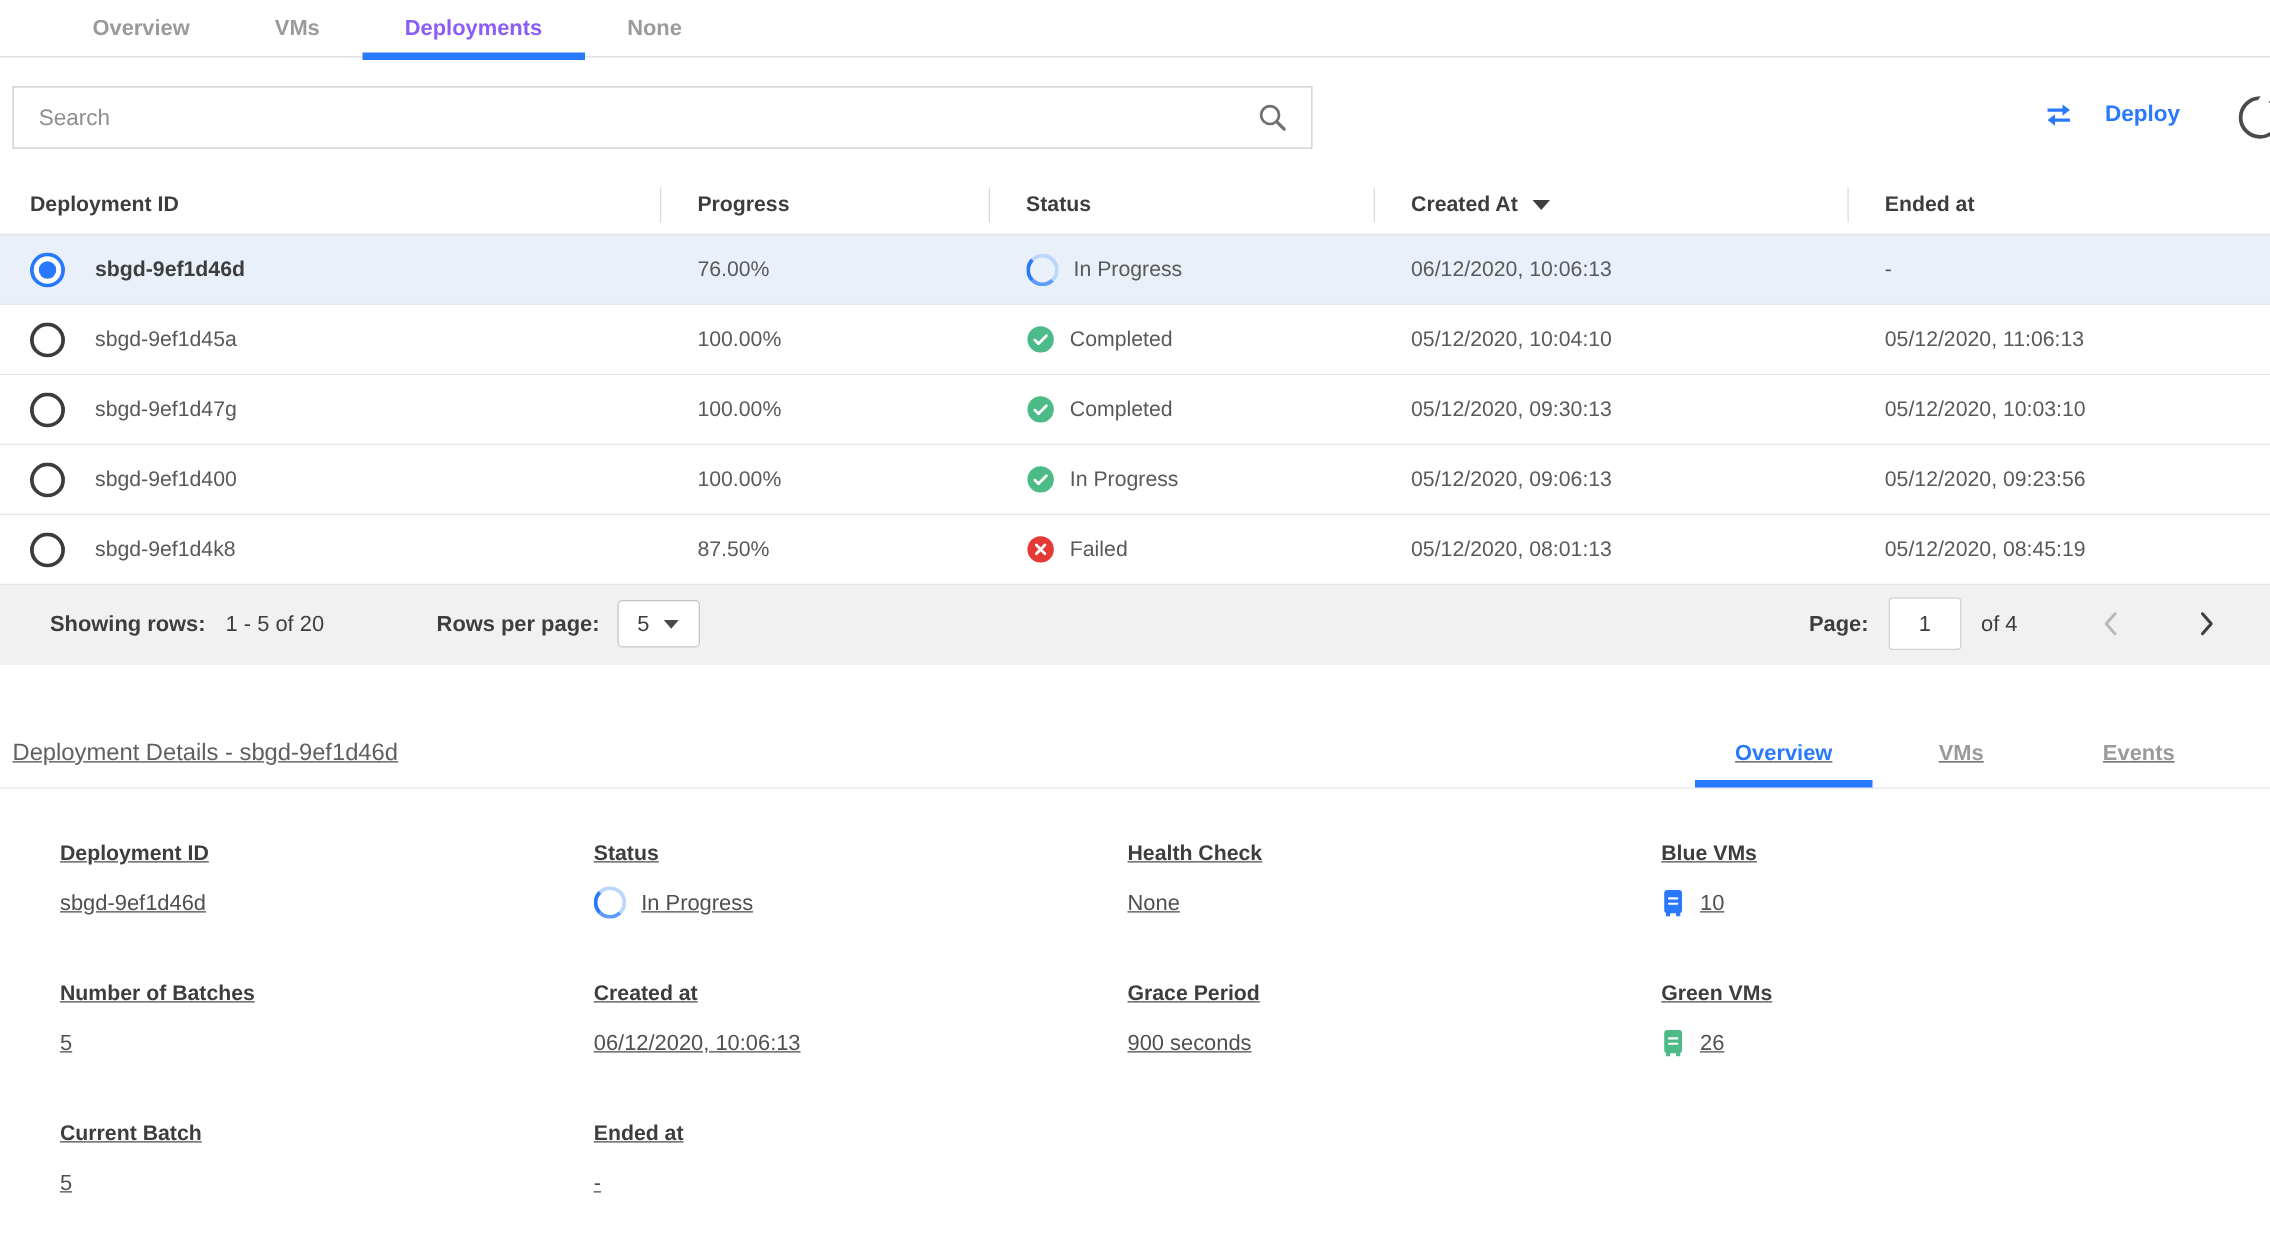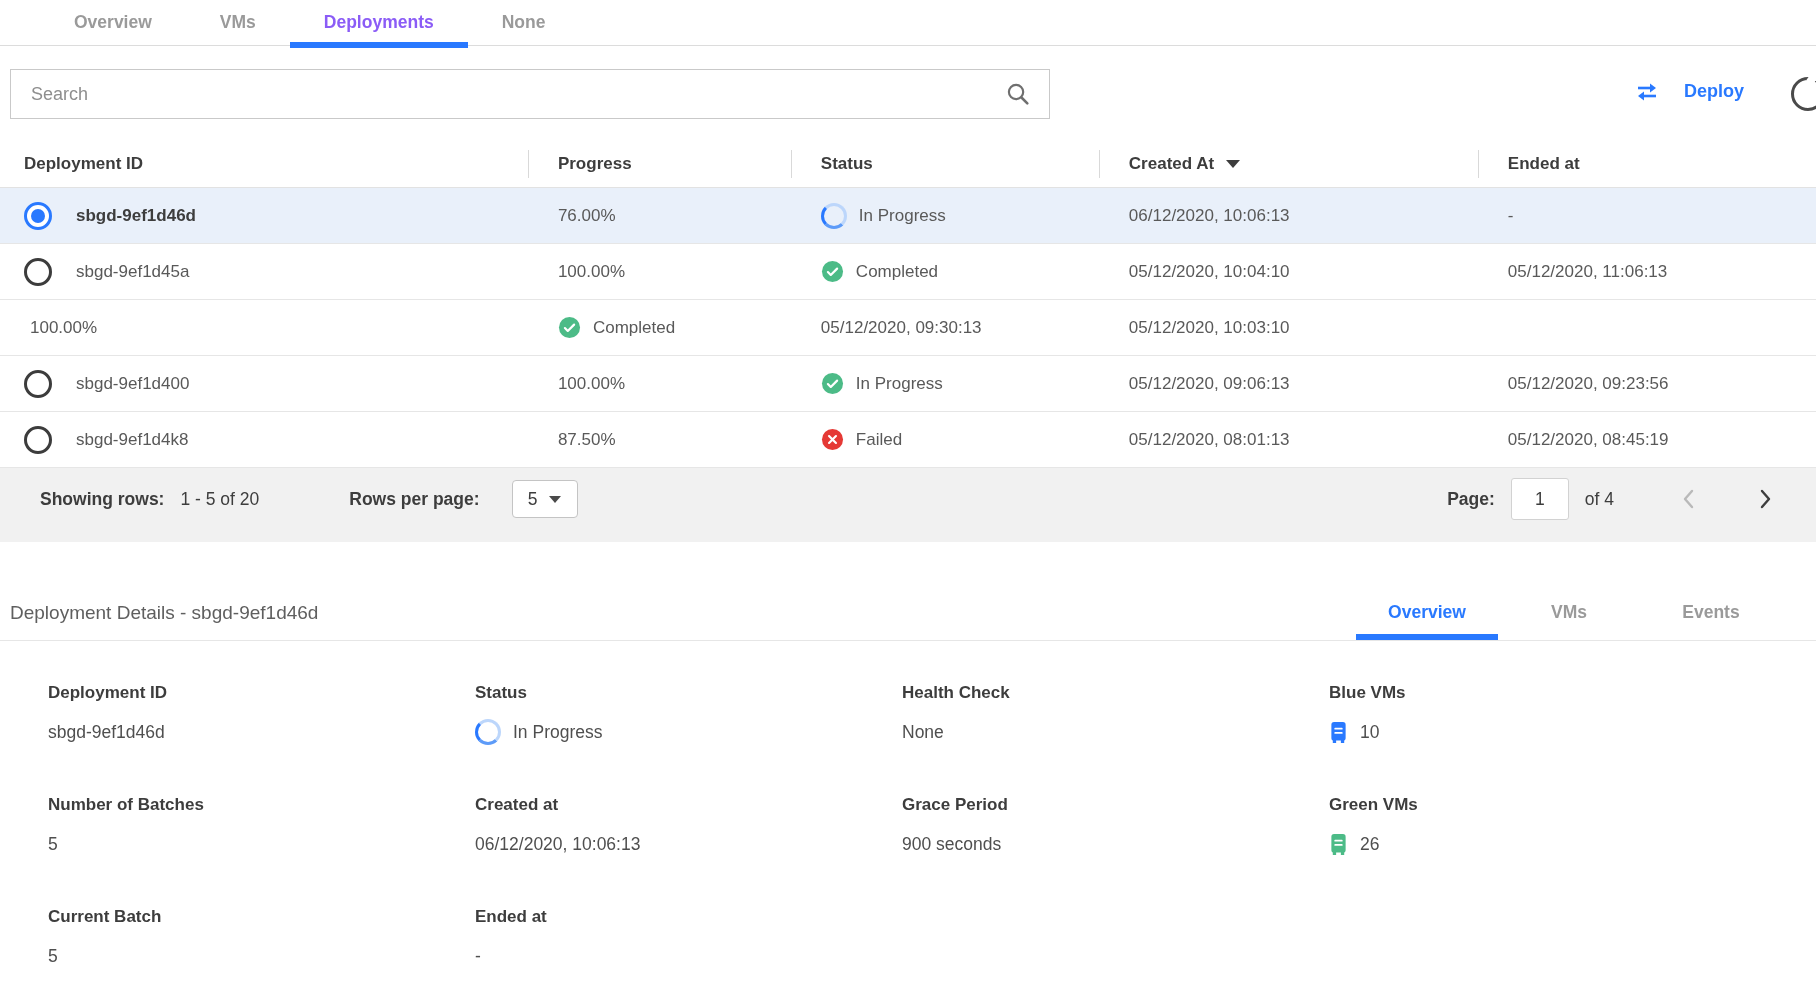--- a/index.html
+++ b/index.html
@@ -35,34 +35,34 @@
   .tr.sel{background:#e9f0fa;}
   .tr.sel .rid{font-weight:bold;color:#3d3d3d;}
   .td{padding-left:30px;display:flex;align-items:center;gap:12px;overflow:hidden;white-space:nowrap;}
   .td.c1{padding-left:24px;gap:24px;}
   .radio{width:22px;height:22px;border-radius:50%;border:3px solid #3c3c3c;background:#fff;flex:0 0 auto;box-sizing:content-box;}
   .radio.checked{border-color:#2979ff;position:relative;}
   .radio.checked::after{content:"";position:absolute;left:4px;top:4px;width:14px;height:14px;border-radius:50%;background:#2979ff;}
   .spin{width:20px;height:20px;border-radius:50%;border:3.5px solid #bcd6fb;border-left-color:#2979ff;border-bottom-color:#5d9bf8;display:inline-block;box-sizing:content-box;flex:0 0 auto;}
   .sic{display:inline-flex;align-items:center;flex:0 0 auto;}
   
-  .tfoot{height:62px;background:#f1f1f1;display:flex;align-items:center;justify-content:space-between;padding:0 26px 12px 40px;font-size:17.5px;color:#3d3d3d;}
+  .tfoot{height:62px;background:#f1f1f1;display:flex;align-items:center;justify-content:space-between;padding:0 26px 2px 40px;font-size:17.5px;color:#3d3d3d;}
   .pf-left,.pf-right{display:flex;align-items:center;}
   .b{font-weight:bold;}
   .pf-sep{width:16px;}
-  .rpp{margin-left:90px;margin-right:32px;text-align:center;}
+  .rpp{margin-left:90px;margin-right:14px;text-align:center;}
   .select{background:#fff;border:1px solid #c4c4c4;border-radius:4px;height:36px;min-width:64px;display:flex;align-items:center;justify-content:center;gap:12px;cursor:pointer;}
   .select .caret-down{border-top-color:#4a4a4a;border-left-width:6px;border-right-width:6px;border-top-width:7px;}
   .pageinput{width:52px;height:38px;background:#fff;border:1px solid #d2d2d2;border-radius:3px;margin:0 16px;text-align:center;font-family:inherit;font-size:17.5px;color:#3d3d3d;}
   .chev{width:20px;height:24px;display:inline-flex;align-items:center;justify-content:center;cursor:pointer;color:#3d3d3d;}
   .chev.dis{color:#b9b9b9;cursor:default;}
   .chev.prev{margin-left:64px;}
   .chev.next{margin-left:58px;margin-right:14px;}
   
-  .details{margin-top:60px;}
+  .details{margin-top:60px;text-decoration:underline;}
   .details-head{display:flex;justify-content:space-between;align-items:flex-end;border-bottom:1px solid #e6e6e6;padding-left:10px;}
   .dtitle{font-size:19px;font-weight:normal;color:#5f5f5f;margin:0 0 16px 0;}
   .dtabs{display:flex;margin-right:34px;}
   .dtab{min-width:110px;padding:0 16px 17px;text-align:center;font-weight:bold;font-size:17.5px;color:#9a9a9a;cursor:pointer;}
   .dtab.active{color:#2979ff;border-bottom:6px solid #2979ff;padding-bottom:11px;}
   .dgrid{padding:42px 0 0 48px;display:grid;grid-template-columns:427px 427px 427px auto;row-gap:50px;}
   .field .flabel{font-weight:bold;color:#3d3d3d;font-size:17px;margin-bottom:16px;}
   .field .fvalue{color:#4f4f4f;font-size:17.5px;display:flex;align-items:center;gap:12px;min-height:26px;}
 </style>
 </head>
@@ -153,20 +153,24 @@
                 <circle cx="12" cy="12" r="11" fill="#4cbb87"></circle>
                 <path d="M7.2 12.6l3 3L16.8 9" stroke="#fff" stroke-width="2.3" fill="none" stroke-linecap="round" stroke-linejoin="round"></path>
               </svg>
             </span>
             <span>Completed</span>
           </div>
           <div class="td">05/12/2020, 10:04:10</div>
           <div class="td">05/12/2020, 11:06:13</div>
         </div>
         <div class="tr gridrow">
+          <div class="td c1">
+            <span class="radio"></span>
+            <span class="rid">sbgd-9ef1d47g</span>
+          </div>
           <div class="td">100.00%</div>
           <div class="td">
             <span class="sic">
               <svg width="23" height="23" viewBox="0 0 24 24">
                 <circle cx="12" cy="12" r="11" fill="#4cbb87"></circle>
                 <path d="M7.2 12.6l3 3L16.8 9" stroke="#fff" stroke-width="2.3" fill="none" stroke-linecap="round" stroke-linejoin="round"></path>
               </svg>
             </span>
             <span>Completed</span>
           </div>

